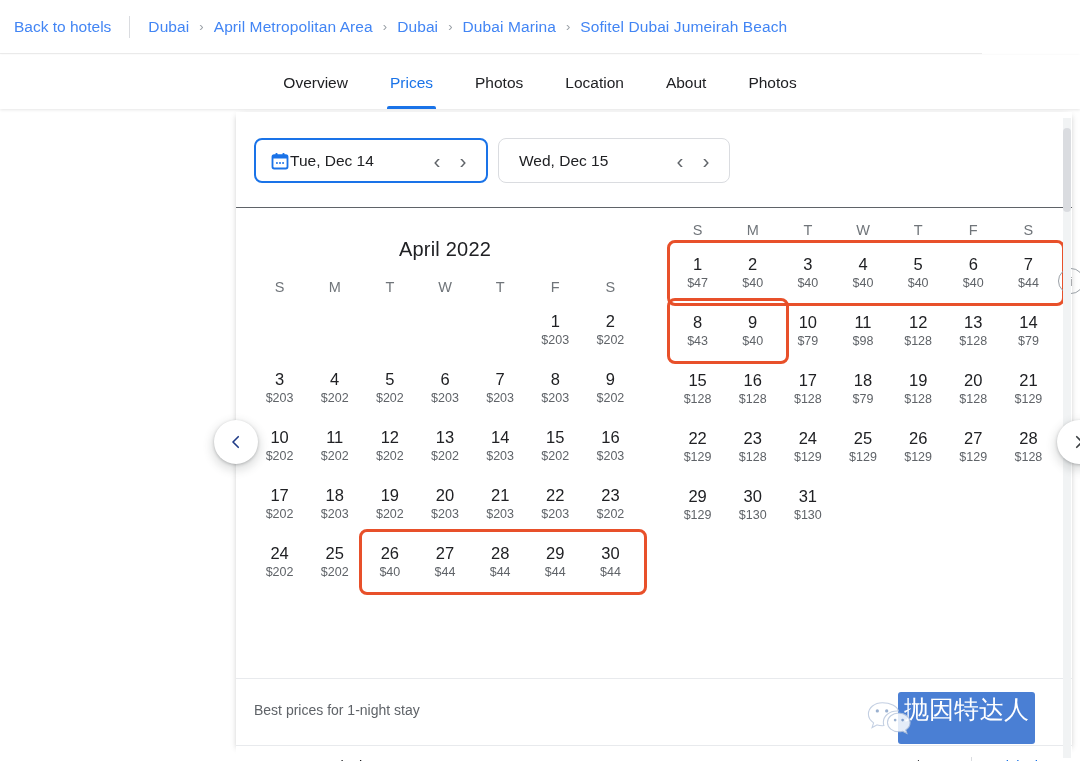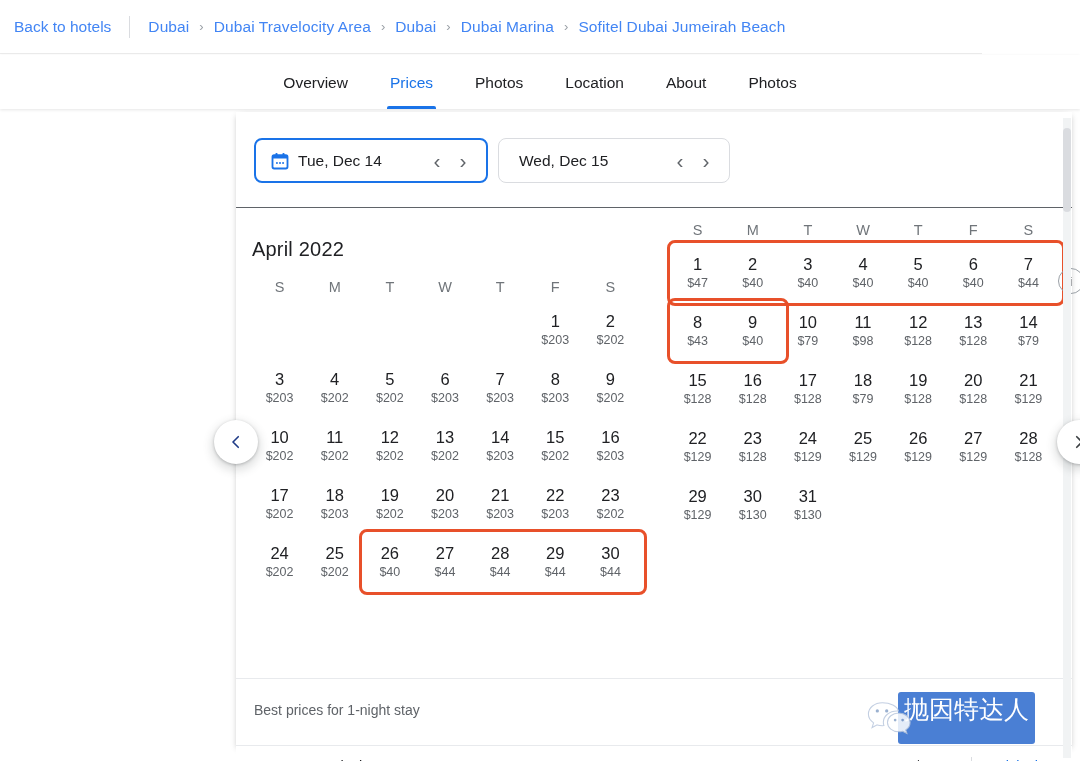--- a/index.html
+++ b/index.html
@@ -122,21 +122,21 @@
   .date-chip.selected {
     border: 2px solid #1a73e8;
   }
   #chip-checkin { left: 18px; width: 234px; padding-left: 14px; }
   #chip-checkout { left: 262px; width: 232px; padding-left: 20px; }
   .chip-label {
     font-size: 15.5px;
     color: #202124;
     white-space: nowrap;
   }
-  #chip-checkin .chip-label { margin-left: 8px; text-align: right; }
+  #chip-checkin .chip-label { margin-left: 0; text-align: right; }
   .chip-arrows {
     margin-left: auto;
     display: flex;
     align-items: center;
     padding-right: 10px;
   }
   .chip-arrow {
     width: 26px; height: 26px;
     display: flex; align-items: center; justify-content: center;
     color: #5f6368;
@@ -148,21 +148,21 @@
   #calendars {
     display: flex;
     padding: 14px 0 0 0;
   }
   .calendar {
     width: 418px;
     box-sizing: border-box;
     padding: 0 16px;
   }
   .cal-title {
-    text-align: left;
+    text-align: center;
     font-size: 20px;
     color: #202124;
     letter-spacing: .2px;
     padding: 16px 0 18px 0;
   }
   .dow-row {
     display: grid;
     grid-template-columns: repeat(7, 1fr);
     margin-bottom: 6px;
   }
@@ -337,21 +337,21 @@
   }
 </style>
 </head>
 <body>
 
 <div id="breadcrumb-bar">
   <span id="back-to-hotels">Back to hotels</span>
   <span class="crumb-divider"></span>
   <span class="crumb-link">Dubai</span>
   <span class="crumb-sep">›</span>
-  <span class="crumb-link">Dubai Travelocity Area</span>
+  <span class="crumb-link">April Metropolitan Area</span>
   <span class="crumb-sep">›</span>
   <span class="crumb-link">Dubai</span>
   <span class="crumb-sep">›</span>
   <span class="crumb-link">Dubai Marina</span>
   <span class="crumb-sep">›</span>
   <span class="crumb-link">Sofitel Dubai Jumeirah Beach</span>
 </div>
 
 <div id="tab-bar">
   <div class="tab">Overview</div>

